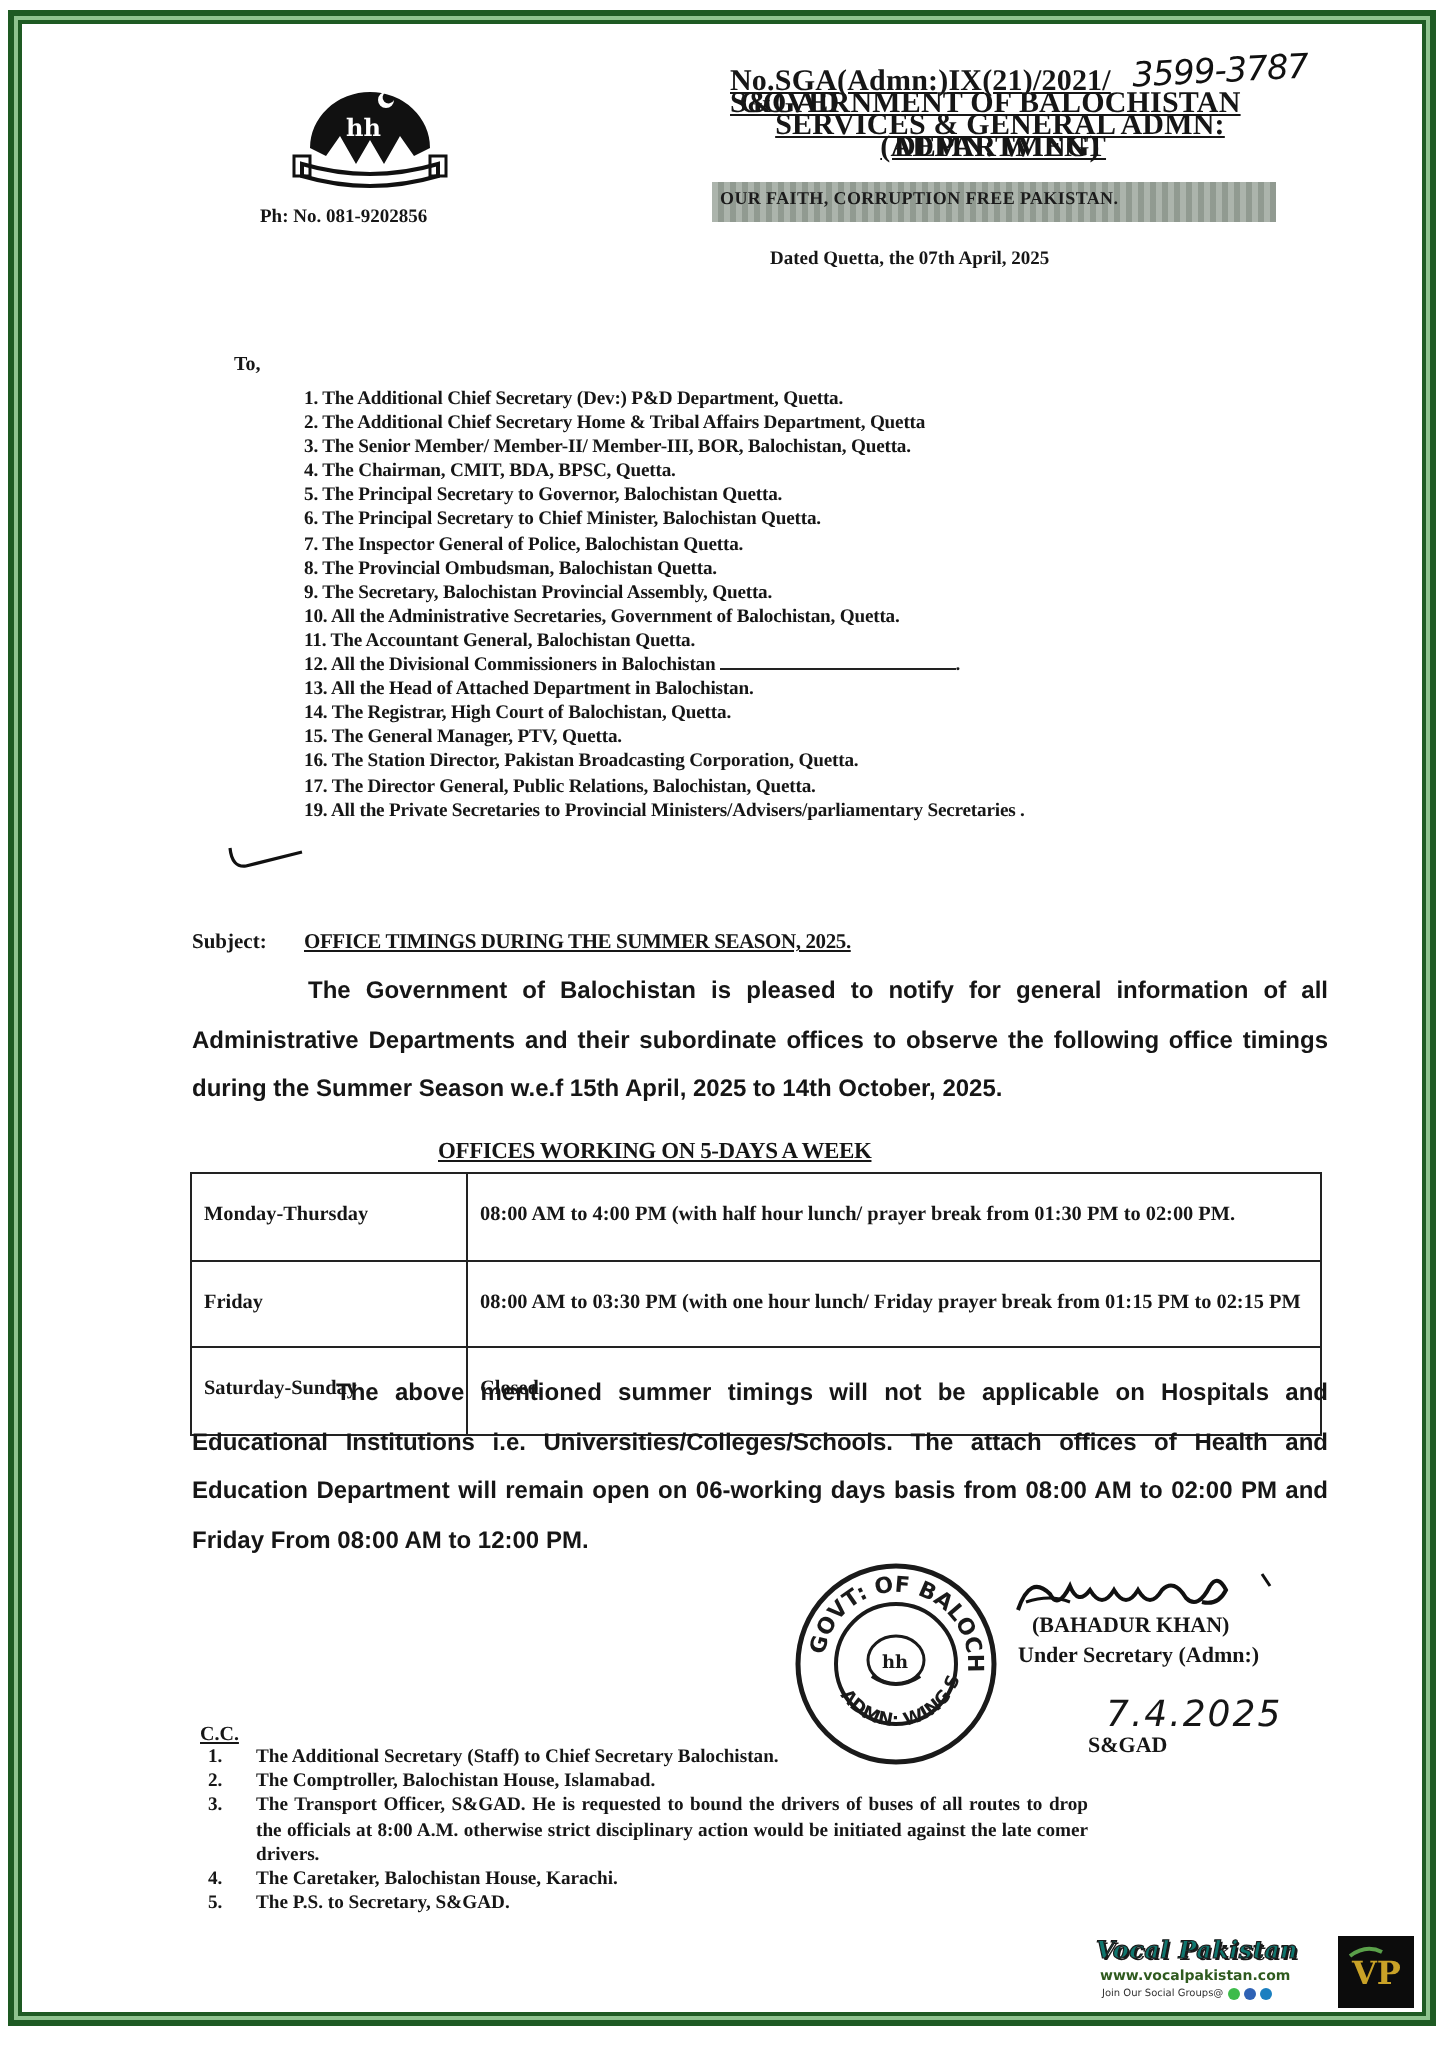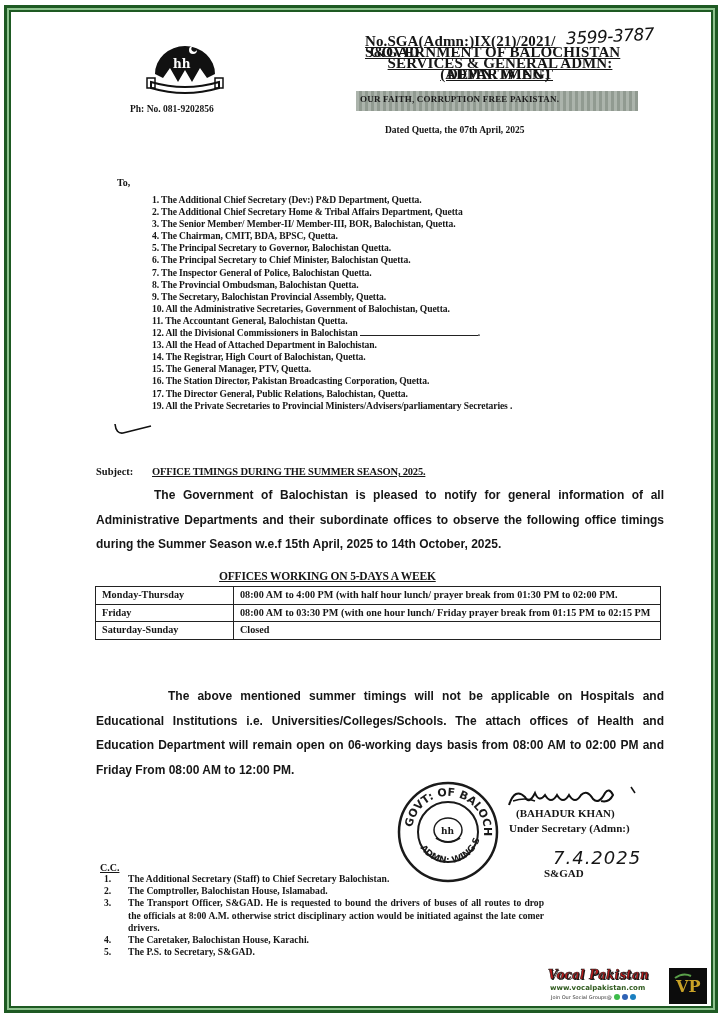--- a/index.html
+++ b/index.html
@@ -32,21 +32,21 @@
   .subject-label { left: 96px; top: 466px; font-family: "Liberation Serif", serif; font-weight: bold; font-size: 10.5px; }
   .subject-text { left: 152px; top: 466px; font-family: "Liberation Serif", serif; font-weight: bold; font-size: 10.5px; text-decoration: underline; letter-spacing: -0.2px; }
 
   .para { position: absolute; left: 96px; width: 568px; font-family: Liberation Sans, sans-serif; font-weight: bold; font-size: 12px; line-height: 24.5px; text-align: justify; }
   .para1 { top: 483px; }
   .para1 .indent { display: inline-block; width: 58px; }
 
   
   .tbl-title { left: 219px; top: 570px; font-family: "Liberation Serif", serif; font-weight: bold; font-size: 11.5px; text-decoration: underline; letter-spacing: -0.2px; }
   table.timings { position: absolute; left: 95px; top: 586px; width: 566px; border-collapse: collapse; font-family: "Liberation Serif", serif; font-weight: bold; font-size: 10.2px; }
-  table.timings td { border: 1.5px solid #222; padding: 2px 6px; vertical-align: top; line-height: 12.5px; }
+  table.timings td { border: 1.5px solid #222; padding: 15px 6px; vertical-align: top; line-height: 12.5px; }
   table.timings td.day { width: 138px; padding-left: 6px; }
 
   .para2 { top: 684px; }
   .para2 .indent { display: inline-block; width: 72px; }
 
   
   .stamp { left: 396px; top: 780px; width: 104px; height: 104px; }
   .signature { left: 505px; top: 783px; width: 150px; height: 30px; }
   .sig-name { left: 516px; top: 807px; font-family: "Liberation Serif", serif; font-weight: bold; font-size: 11px; }
   .sig-title { left: 509px; top: 822px; font-family: "Liberation Serif", serif; font-weight: bold; font-size: 11px; }
@@ -55,21 +55,21 @@
 
   
   .cc-label { left: 100px; top: 862px; font-family: "Liberation Serif", serif; font-weight: bold; font-size: 10px; text-decoration: underline; }
   .cc-list { position: absolute; left: 104px; top: 873px; width: 440px; font-family: "Liberation Serif", serif; font-weight: bold; font-size: 9.6px; line-height: 12.2px; }
   .cc-item { display: flex; }
   .cc-num { width: 24px; flex: none; }
   .cc-text { flex: 1; text-align: justify; }
 
   
   .wm { left: 548px; top: 968px; width: 160px; height: 36px; }
-  .wm-title { position: absolute; left: 0; top: 0; font-family: "DejaVu Serif", serif; font-style: italic; font-weight: bold; font-size: 12px; color: #b91c1c; -webkit-text-stroke: 0.6px #1a1a1a; text-shadow: 1px 1px 0 #1a1a1a; letter-spacing: 0.2px; }
+  .wm-title { position: absolute; left: 0; top: 0; font-family: "DejaVu Serif", serif; font-style: italic; font-weight: bold; font-size: 12px; color: #0f766e; -webkit-text-stroke: 0.6px #1a1a1a; text-shadow: 1px 1px 0 #1a1a1a; letter-spacing: 0.2px; }
   .wm-url { position: absolute; left: 2px; top: 16px; font-family: "DejaVu Sans", sans-serif; font-weight: bold; font-size: 7px; color: #2f5a1e; }
   .wm-social { position: absolute; left: 3px; top: 26px; font-family: "DejaVu Sans", sans-serif; font-size: 5px; color: #333; display: flex; align-items: center; gap: 2px; }
   .dot { display: inline-block; width: 6px; height: 6px; border-radius: 50%; }
   .wm-logo { position: absolute; left: 121px; top: 0; width: 38px; height: 36px; background: #0c0c0c; }
 </style>
 </head>
 <body>
 
 <div class="frame-outer"></div>
 <div class="frame-gap"></div>

